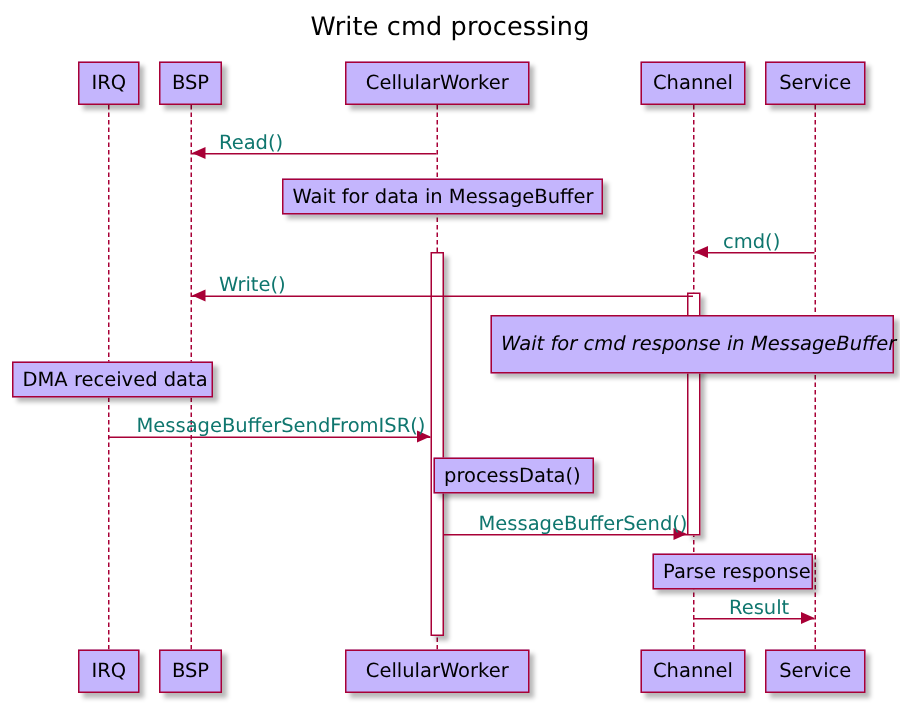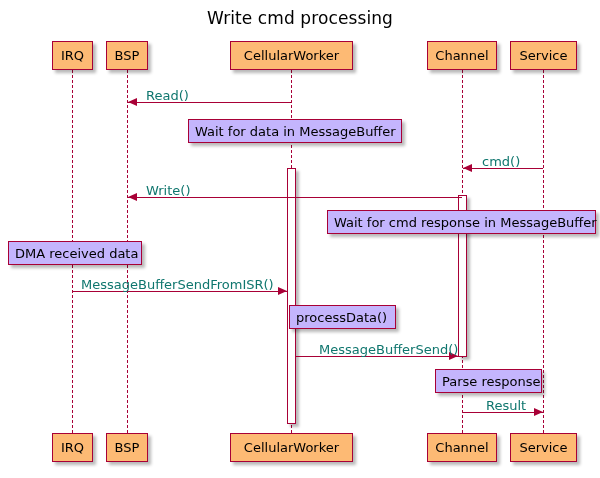--- a/index.html
+++ b/index.html
@@ -26,21 +26,21 @@
     width: 600px;
     text-align: center;
     font-size: 17px;
     color: #000000;
     letter-spacing: 0.1px;
   }
   
   .participant {
     position: absolute;
     box-sizing: border-box;
-    background: #fdba74;
+    background: #c4b5fd;
     border: 1.5px solid #A80036;
     color: #000000;
     font-size: 13px;
     display: flex;
     align-items: center;
     justify-content: center;
     box-shadow: 3px 3px 3px rgba(0,0,0,0.28);
     white-space: nowrap;
   }
   
@@ -153,34 +153,34 @@
   <div class="msg-line" style="left:463px; top:168px; width:80px;"></div>
   <div class="arrow-head arrow-left" style="left:463px; top:163.5px;"></div>
   <div class="msg-label" style="left:482px; top:154px;">cmd()</div>
 
   <div class="msg-line" style="left:128px; top:197px; width:334px;"></div>
   <div class="arrow-head arrow-left" style="left:128px; top:192.5px;"></div>
   <div class="msg-label" style="left:146px; top:183px;">Write()</div>
 
   <div class="msg-line" style="left:72px; top:291px; width:215px;"></div>
   <div class="arrow-head arrow-right" style="left:278px; top:286.5px;"></div>
-  <div class="msg-label" style="left:81px; top:277px;">MessageBufferSendFromISR()</div>
+  <div class="msg-label" style="left:91px; top:277px;">MessageBufferSendFromISR()</div>
 
   <div class="msg-line" style="left:296px; top:356px; width:162px;"></div>
   <div class="arrow-head arrow-right" style="left:449px; top:351.5px;"></div>
   <div class="msg-label" style="left:319px; top:342px;text-align:center;">MessageBufferSend()</div>
 
   <div class="msg-line" style="left:462px; top:412px; width:81px;"></div>
   <div class="arrow-head arrow-right" style="left:534px; top:407.5px;"></div>
   <div class="msg-label" style="left:470px; top:398px;margin-left:16px;">Result</div>
 
   <div class="note" style="left:188px; top:119px; width:214px; height:24px;">
     <span>Wait for data in MessageBuffer</span>
   </div>
-  <div class="note" style="left:327px; top:210px; width:269px; height:24px;">
+  <div class="note" style="left:327px; top:210px; width:269px; height:39px;font-style:italic;">
     <span>Wait for cmd response in MessageBuffer</span>
   </div>
   <div class="note" style="left:8px; top:241px; width:134px; height:24px;">
     <span>DMA received data</span>
   </div>
   <div class="note" style="left:241px; top:305px; width:107px; height:24px;margin-left:48px;">
     <span>processData()</span>
   </div>
   <div class="note" style="left:411px; top:369px; width:107px; height:24px;margin-left:24px;">
     <span>Parse response</span>

